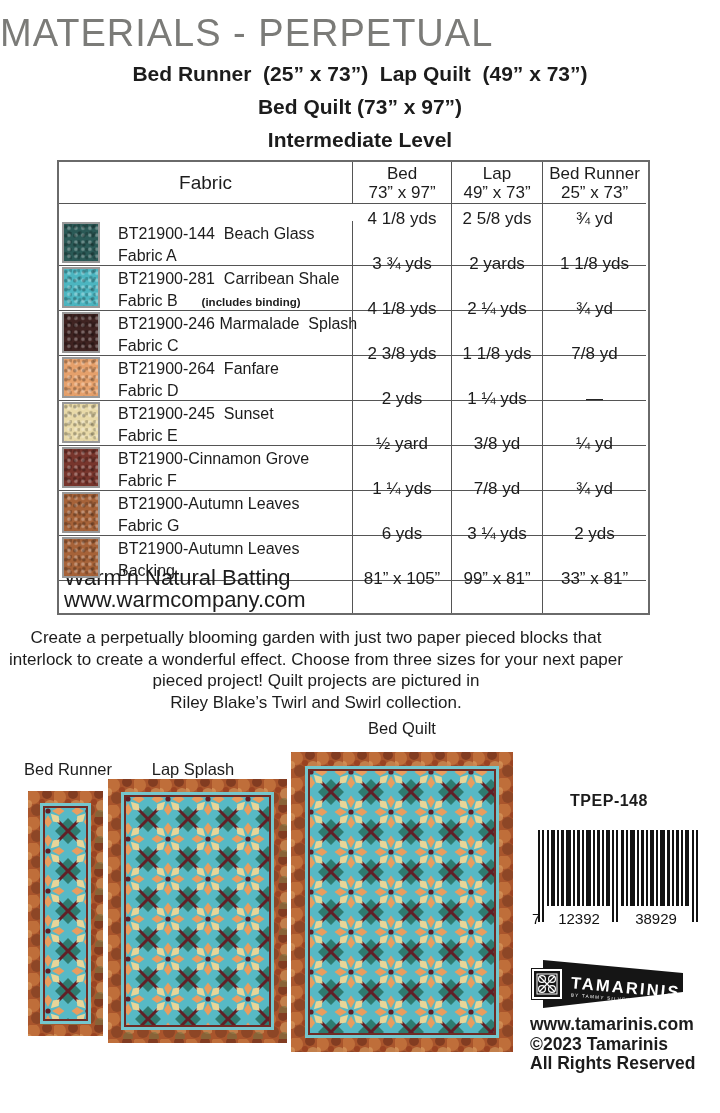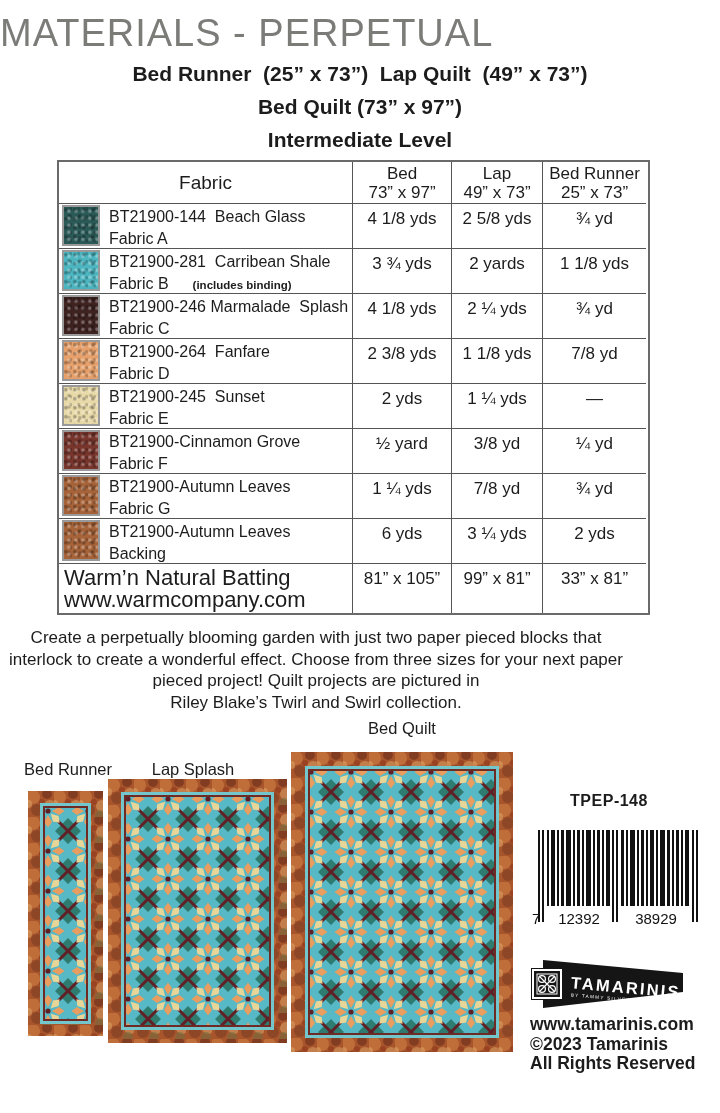--- a/index.html
+++ b/index.html
@@ -19,21 +19,21 @@
   .trow > div{border-right:1px solid #555;border-bottom:1px solid #555;box-sizing:border-box;}
   .trow > div:last-child{border-right:none;}
   .trow.last > div{border-bottom:none;}
   .h-row{height:42px;}
   .f-row{height:45px;}
   .b-row{height:49px;}
   .hc{display:flex;flex-direction:column;align-items:center;justify-content:center;
       font-size:17px;line-height:19px;}
   .hc .big{font-size:19px;}
   .val{text-align:center;padding-top:5px;font-size:17px;}
-  .fabcell{display:flex;gap:9px;padding:1px 0 0 3px;}
+  .fabcell{display:flex;gap:18px;padding:1px 0 0 3px;margin-top:17px;}
   .swatch{width:38px;height:41px;border:2px solid #999;box-sizing:border-box;flex:0 0 auto;
           margin-top:0px;position:relative;}
   .swatch::after{content:"";position:absolute;inset:0;
       background:
         radial-gradient(circle at 20% 30%, rgba(0,0,0,.28) 1px, transparent 2.5px),
         radial-gradient(circle at 70% 60%, rgba(255,255,255,.30) 1px, transparent 2.5px),
         radial-gradient(circle at 45% 80%, rgba(0,0,0,.22) 1px, transparent 2.5px),
         radial-gradient(circle at 85% 20%, rgba(0,0,0,.20) 1px, transparent 2.5px);
       background-size:9px 9px,7px 7px,11px 11px,8px 8px;}
   .fabtext{display:flex;flex-direction:column;font-size:16px;}

